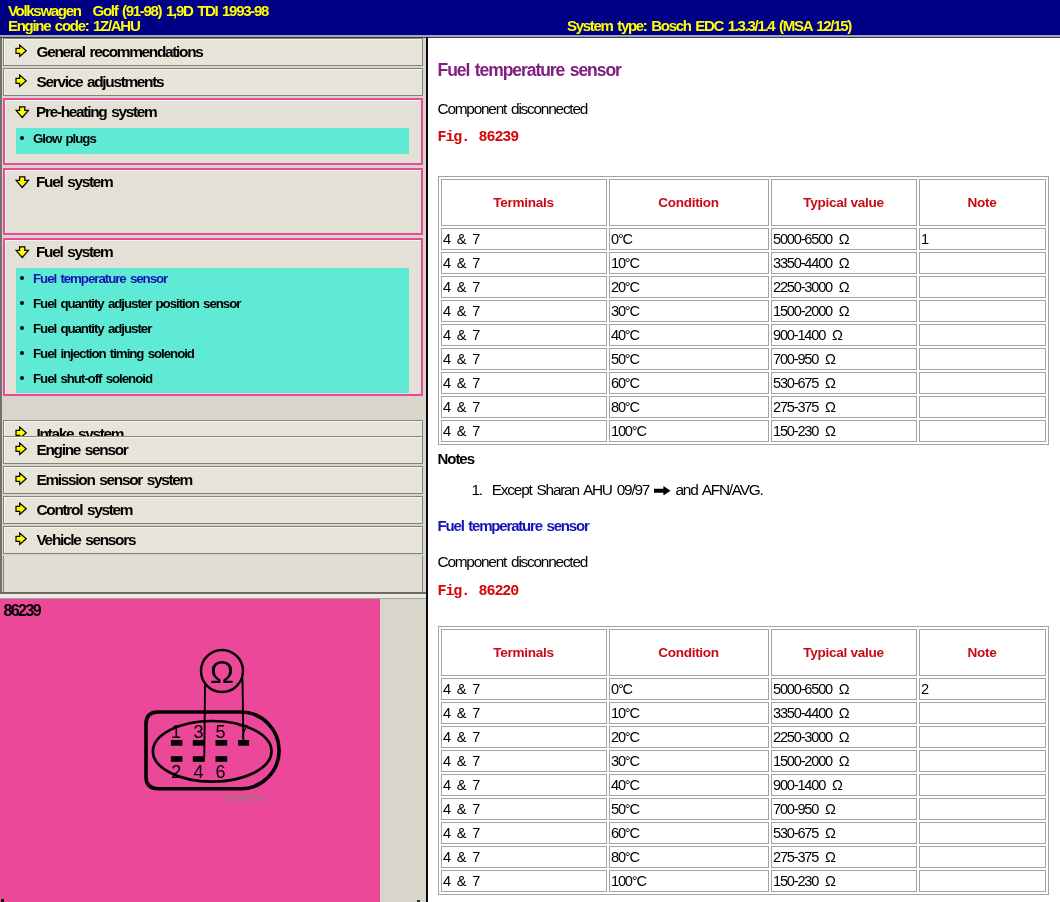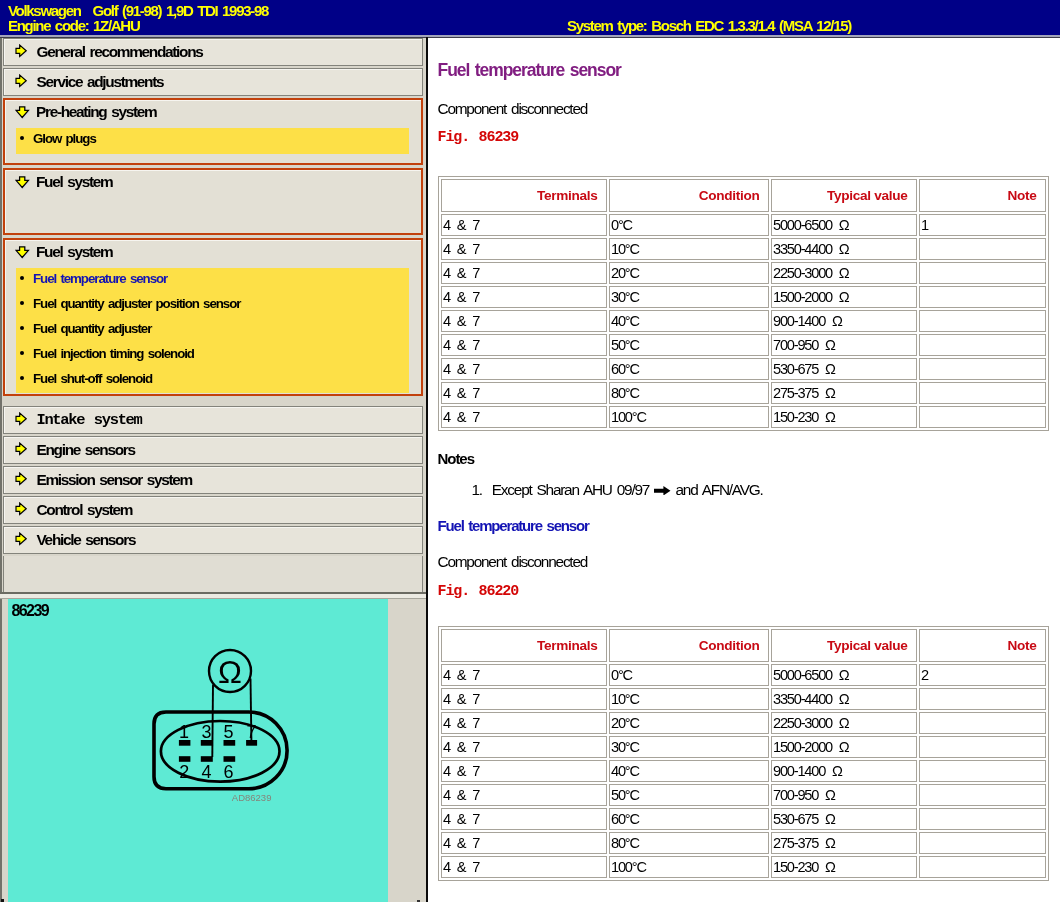--- a/index.html
+++ b/index.html
@@ -13,45 +13,45 @@
 .hdr .l2 { position:absolute; left:8px; top:17px; }
 .hdr .sys { position:absolute; left:567px; top:17px; }
 .hdrline1 { position:absolute; left:0; top:35px; width:1060px; height:1.5px; background:#a2a4ba; }
 .hdrline2 { position:absolute; left:0; top:36.5px; width:1060px; height:1.5px; background:#3c3c4a; }
 
 
 .left { position:absolute; left:0; top:38px; width:425.5px; height:864px; background:#d8d5ca; border-left:2px solid #72726a; }
 .vdivider { position:absolute; left:425.5px; top:37px; width:2px; height:865px; background:#0a0a0a; }
 
 .row { position:absolute; left:3px; width:419.5px; height:28px; background:#e7e4da; border:1.2px solid #83837b; box-shadow:inset 1px 1px 0 #f6f5f0; }
-.grp { position:absolute; left:3px; width:419.5px; background:#e3e0d5; border:2px solid #c2410c; box-shadow:inset 1px 1px 0 #f6f5f0; }
+.grp { position:absolute; left:3px; width:419.5px; background:#e3e0d5; border:2px solid #ec4899; box-shadow:inset 1px 1px 0 #f6f5f0; }
 .rowtxt { position:absolute; left:32.5px; top:3.5px; font-size:15.4px; letter-spacing:-1.3px; word-spacing:1.8px; font-weight:bold; color:#000; white-space:nowrap; }
-.pale { position:absolute; left:11px; width:393px; background:#fde047; }
+.pale { position:absolute; left:11px; width:393px; background:#5eead4; }
 .item { position:absolute; left:4px; font-size:13.3px; letter-spacing:-1.05px; word-spacing:1.6px; font-weight:bold; color:#000; white-space:nowrap; }
 .item .bu { display:inline-block; width:4px; height:4px; border-radius:2px; background:#000; vertical-align:2.5px; margin-right:9px; }
 .arr { position:absolute; left:11px; }
 .grp > .arr { left:10px; }
 .grp > .rowtxt { left:31px; top:3px; }
 
 
-.figpanel { position:absolute; left:0; top:599px; width:380px; height:303px; background:#5eead4;margin-left:8px; }
+.figpanel { position:absolute; left:0; top:599px; width:380px; height:303px; background:#ec4899; }
 .figsplit { position:absolute; left:0; top:592px; width:425.5px; height:7px; background:#eceae2; border-top:2px solid #6b6b62; border-bottom:1.8px solid #a7a59b; }
 .figlabel { position:absolute; left:3.5px; font-size:16px; letter-spacing:-1.6px; font-weight:bold; }
 
 
 .right { position:absolute; left:427.5px; top:37.5px; width:632.5px; height:864.5px; background:#fff; }
 .rtitle { position:absolute; left:10px; color:#811e81; font-weight:bold; font-size:17.5px; letter-spacing:-1.05px; word-spacing:1.6px; }
 .rtext  { position:absolute; left:10px; color:#000; font-size:15.4px; letter-spacing:-1.22px; word-spacing:1.9px; }
 .rfig   { position:absolute; left:10px; color:#d40606; font-weight:bold; font-size:15px; letter-spacing:-1.1px; word-spacing:1.6px;font-family:Liberation Mono, monospace; }
 .rblue  { position:absolute; left:10px; color:#1414b4; font-weight:bold; font-size:15px; letter-spacing:-1.18px; word-spacing:1.6px; }
 .rnotes { position:absolute; left:10px; color:#000000; font-weight:bold; font-size:15px; letter-spacing:-1.05px; word-spacing:1.6px; }
 
 table.t { position:absolute; left:10px; width:611px; border-collapse:separate; border-spacing:2px; border:1px solid #a7a39a; table-layout:fixed; }
 table.t td, table.t th { border:1px solid #a7a39a; height:22px; font-size:14.6px; letter-spacing:-1.2px; word-spacing:4px; padding:0 0 0 1.5px; text-align:left; vertical-align:middle; font-weight:normal; color:#000; background:#fff; }
-table.t th { color:#c80a14; font-weight:bold; text-align:right; padding:8px; font-size:13.6px; letter-spacing:-0.3px; word-spacing:0; }
+table.t th { color:#c80a14; font-weight:bold; text-align:center; padding:15px; font-size:13.6px; letter-spacing:-0.3px; word-spacing:0; }
 col.c1{width:166px;} col.c2{width:160px;} col.c3{width:146px;} col.c4{width:127px;}
 </style>
 </head>
 <body>
 
 <div class="hdr">
   <div class="l1">Volkswagen<span class="gap"></span>Golf (91-98) 1,9D TDI 1993-98</div>
   <div class="l2">Engine code: 1Z/AHU</div>
   <div class="sys">System type: Bosch EDC 1.3.3/1.4 (MSA 12/15)</div>
 </div>
@@ -103,33 +103,33 @@
   <span class="rowtxt">Fuel system</span>
   <div class="pale" style="top:28px; height:125px;">
     <span class="item" style="top:2.5px; color:#1414b4;"><span class="bu" style="background:#000;"></span>Fuel temperature sensor</span>
     <span class="item" style="top:27.5px;"><span class="bu"></span>Fuel quantity adjuster position sensor</span>
     <span class="item" style="top:52.5px;"><span class="bu"></span>Fuel quantity adjuster</span>
     <span class="item" style="top:77.5px;"><span class="bu"></span>Fuel injection timing solenoid</span>
     <span class="item" style="top:102.5px;"><span class="bu"></span>Fuel shut-off solenoid</span>
   </div>
 </div>
 
-<div class="row" style="top:406px;font-family:Liberation Mono, monospace;">
+<div class="row" style="top:420px;">
     <svg class="arr" style="top:4.5px;" width="15" height="16" viewBox="0 0 15 16">
       <path d="M2.3,5.5 L5.9,5.5 L5.9,2.4 L12.3,8 L5.9,13.6 L5.9,10.5 L2.3,10.5 Z" fill="#d4d4e2"></path>
       <path d="M1,4.3 L4.7,4.3 L4.7,1.1 L11.2,6.8 L4.7,12.5 L4.7,9.3 L1,9.3 Z" fill="#ffff00" stroke="#000" stroke-width="1.2"></path>
     </svg>
     <span class="rowtxt">Intake system</span>
   </div>
 <div class="row" style="top:436px;">
     <svg class="arr" style="top:4.5px;" width="15" height="16" viewBox="0 0 15 16">
       <path d="M2.3,5.5 L5.9,5.5 L5.9,2.4 L12.3,8 L5.9,13.6 L5.9,10.5 L2.3,10.5 Z" fill="#d4d4e2"></path>
       <path d="M1,4.3 L4.7,4.3 L4.7,1.1 L11.2,6.8 L4.7,12.5 L4.7,9.3 L1,9.3 Z" fill="#ffff00" stroke="#000" stroke-width="1.2"></path>
     </svg>
-    <span class="rowtxt">Engine sensors</span>
+    <span class="rowtxt">Engine sensor</span>
   </div>
 <div class="row" style="top:466px;">
     <svg class="arr" style="top:4.5px;" width="15" height="16" viewBox="0 0 15 16">
       <path d="M2.3,5.5 L5.9,5.5 L5.9,2.4 L12.3,8 L5.9,13.6 L5.9,10.5 L2.3,10.5 Z" fill="#d4d4e2"></path>
       <path d="M1,4.3 L4.7,4.3 L4.7,1.1 L11.2,6.8 L4.7,12.5 L4.7,9.3 L1,9.3 Z" fill="#ffff00" stroke="#000" stroke-width="1.2"></path>
     </svg>
     <span class="rowtxt">Emission sensor system</span>
   </div>
 <div class="row" style="top:496px;">
     <svg class="arr" style="top:4.5px;" width="15" height="16" viewBox="0 0 15 16">

